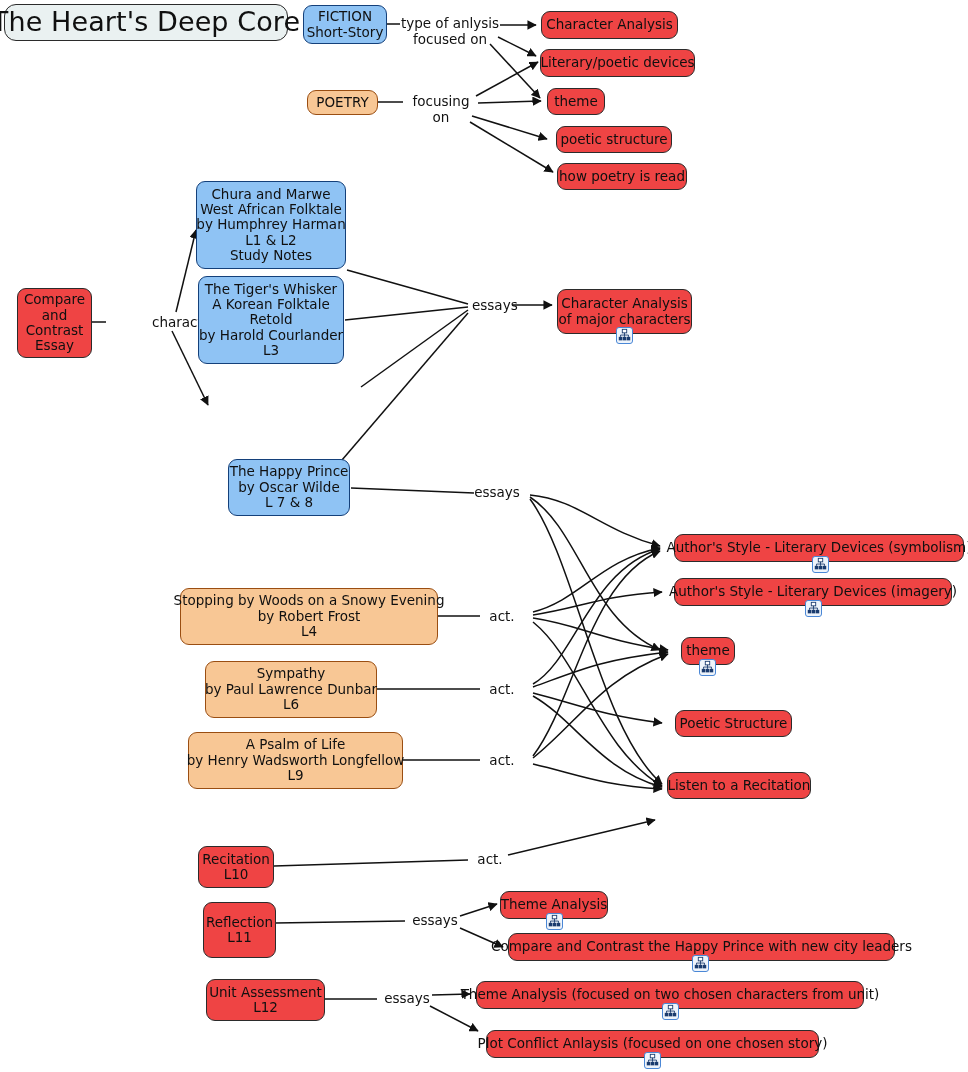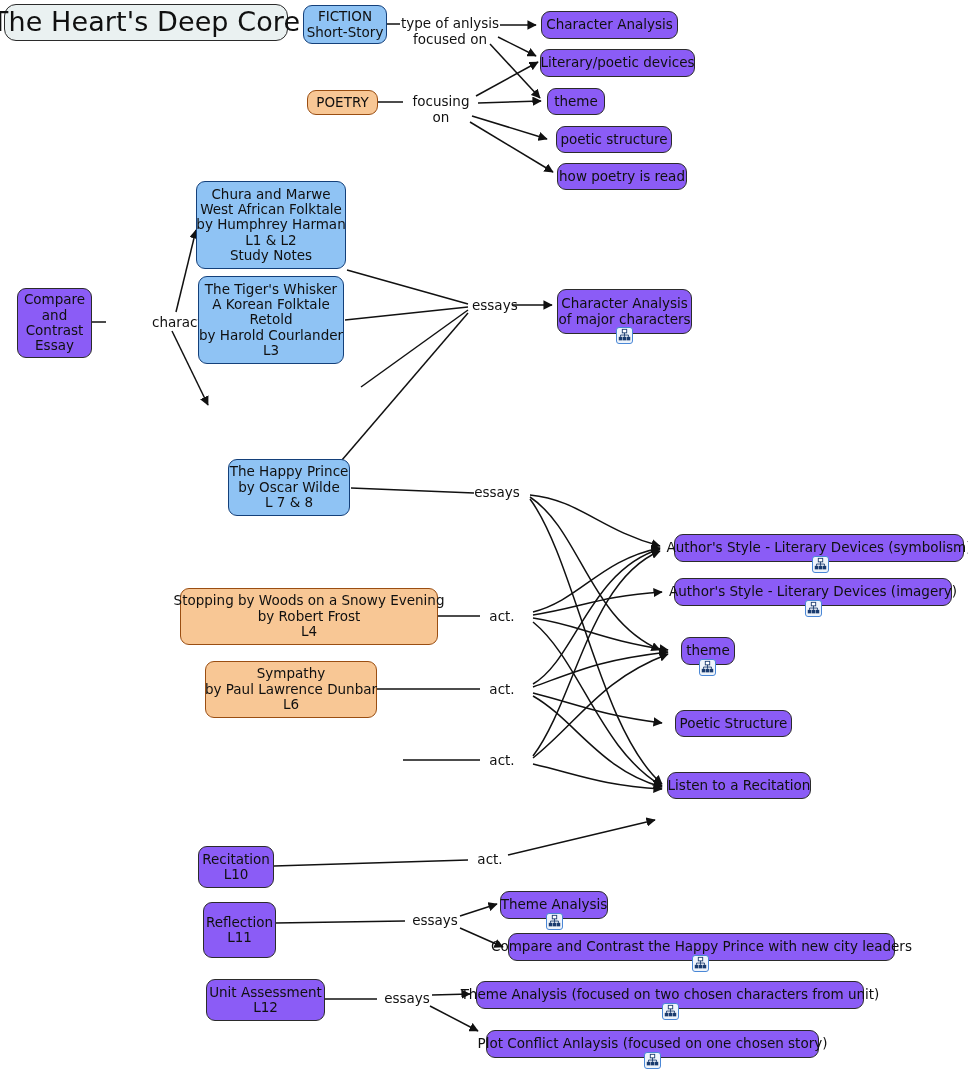--- a/index.html
+++ b/index.html
@@ -7,21 +7,21 @@
     width:968px;height:1072px;position:relative;overflow:hidden;
     font-family:"DejaVu Sans","Liberation Sans",sans-serif;
     color:#1a1a1a;
   }
   #canvas{position:absolute;inset:0;width:968px;height:1072px;}
   #edges{position:absolute;left:0;top:0;width:968px;height:1072px;pointer-events:none;}
 
   .node{
     position:absolute;box-sizing:border-box;
     border:1.3px solid #2b2b2b;border-radius:9px;
-    background:#8b5cf6;
+    background:#ef4444;
     display:flex;align-items:center;justify-content:center;
     text-align:center;line-height:1.14;
     font-size:13.5px;color:#101010;
     padding:3px 8px;white-space:pre;
   }
   .node.blue{background:#8fc3f4;border-color:#14407a;border-width:1.6px;}
   .node.orange{background:#f8c795;border-color:#9a4e12;border-width:1.6px;}
   .node.title{
     background:#eaf1f1;border-color:#2b2b2b;border-radius:12px;
     font-size:27px;padding:2px 24px;letter-spacing:.1px;
@@ -189,20 +189,23 @@
   <div class="node orange" style="left:180px;top:588px;width:258px;height:57px;">Stopping by Woods on a Snowy Evening
 by Robert Frost
 L4</div>
   <div class="label" style="left:485px;top:609px;width:34px;">act.</div>
 
   <div class="node orange" style="left:205px;top:661px;width:172px;height:57px;">Sympathy
 by Paul Lawrence Dunbar
 L6</div>
   <div class="label" style="left:485px;top:682px;width:34px;">act.</div>
 
+  <div class="node orange" style="left:188px;top:732px;width:215px;height:57px;">A Psalm of Life
+by Henry Wadsworth Longfellow
+L9</div>
   <div class="label" style="left:485px;top:753px;width:34px;">act.</div>
 
   <div class="node" style="left:674px;top:534px;width:290px;height:28px;">Author's Style - Literary Devices (symbolism)</div>
   <span class="cm-icon" style="left:812px;top:556px;">
     <svg viewBox="0 0 17 17">
         <rect x="6" y="1.5" width="5" height="4" fill="#fff" stroke="#1a3b6e" stroke-width="1"></rect>
         <path d="M8.5 5.5 V8 M4 8 H13 M4 8 V10 M8.5 8 V10 M13 8 V10" stroke="#1a3b6e" stroke-width="1" fill="none"></path>
         <rect x="2" y="10" width="4" height="4" fill="#1a3b6e"></rect>
         <rect x="6.5" y="10" width="4" height="4" fill="#1a3b6e"></rect>
         <rect x="11" y="10" width="4" height="4" fill="#1a3b6e"></rect>

